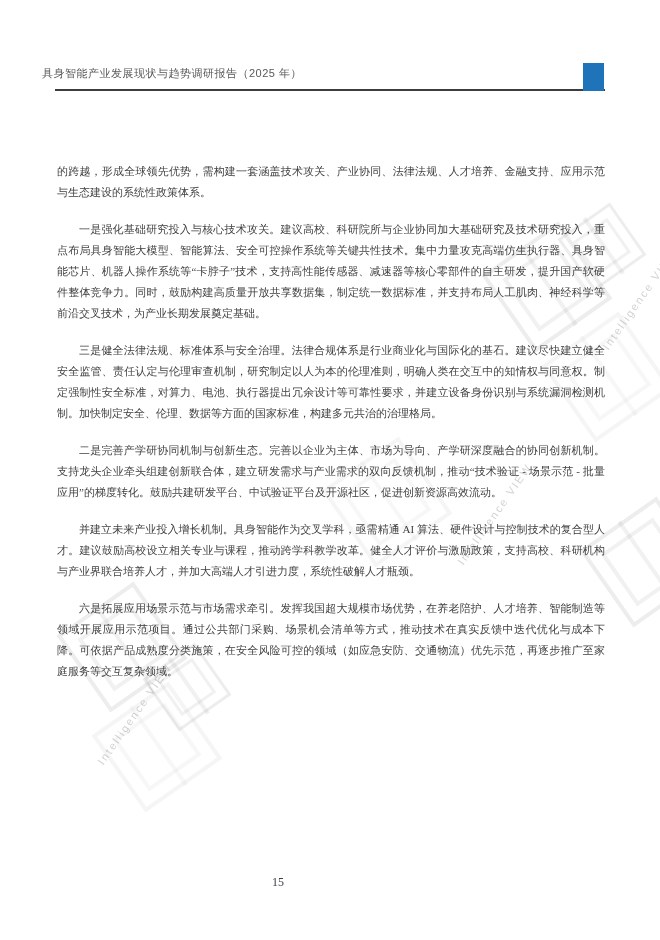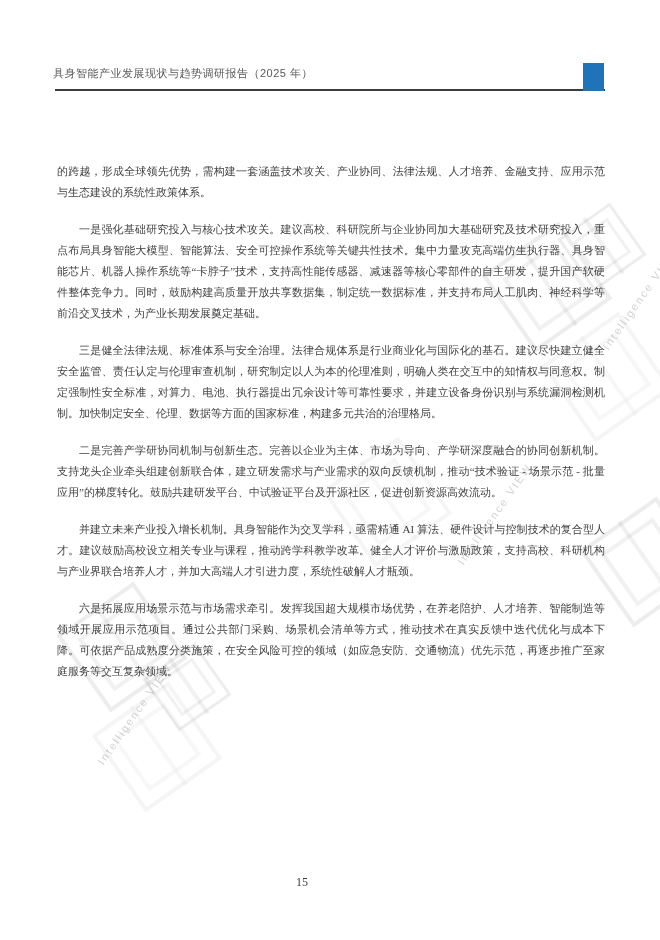--- a/index.html
+++ b/index.html
@@ -3,21 +3,21 @@
 <meta charset="utf-8">
 <style>
   html,body { margin:0; padding:0; background:#e8e8e8; }
   .page {
     position:relative; width:660px; height:940px; background:#ffffff;
     overflow:hidden; font-family:"Liberation Serif","DejaVu Serif",serif;
     margin:0 auto;
   }
   
   .hdr-title {
-    position:absolute; left:53px; top:66px;
+    position:absolute; left:42px; top:66px;
     font-family:"Liberation Sans","DejaVu Sans",sans-serif;
     font-size:11px; color:#595959; letter-spacing:.5px; white-space:nowrap;
   }
   .hdr-rule {
     position:absolute; left:55px; top:89px; width:550px; height:2px;
     background:#3d3d3d;
   }
   .hdr-square {
     position:absolute; left:583px; top:63px; width:21px; height:28px;
     background:#1E73B9; z-index:2;
@@ -26,21 +26,21 @@
   .body-text {
     position:absolute; left:57px; top:161px; width:548px;
     font-size:11px; line-height:21px; color:#3F3F3F;
     text-align:justify; text-justify:inter-ideograph;
   }
   .body-text p { margin:0; }
   .body-text p.indent { text-indent:2em;margin-top:16px; }
   
   .footer {
     position:absolute; left:0; top:875px; width:556px; text-align:center;
-    font-size:12px; color:#3b3b47;margin-left:24px;
+    font-size:12px; color:#3b3b47;
   }
   
   .wm-layer { position:absolute; inset:0; pointer-events:none; z-index:1; }
   .wm-g {
     position:absolute; width:86px; height:86px;
     border:4px solid rgba(145,145,145,.16); transform:rotate(-35deg);
   }
   .wm-g::before {
     content:""; position:absolute; inset:11px;
     border:4px solid rgba(145,145,145,.13);

